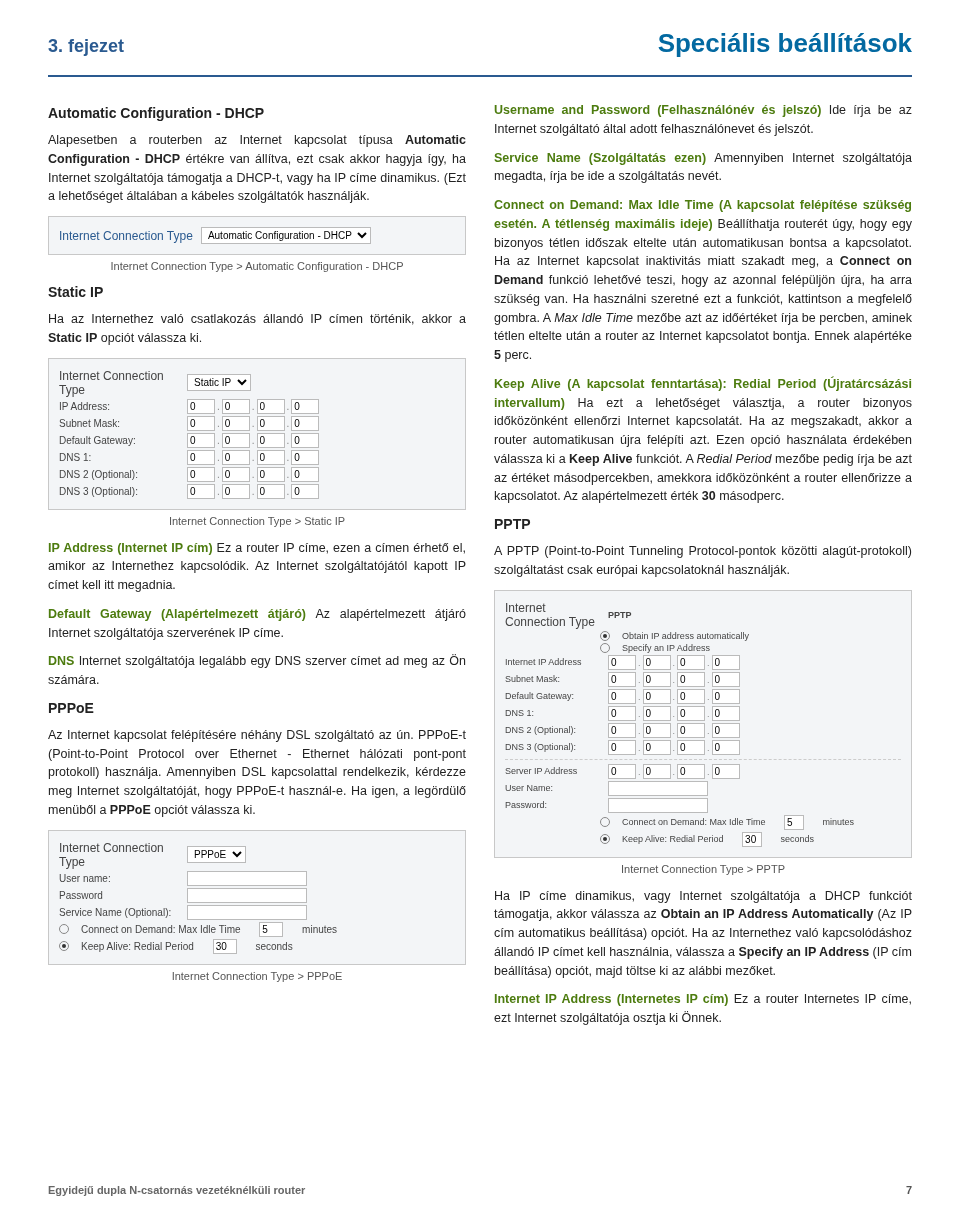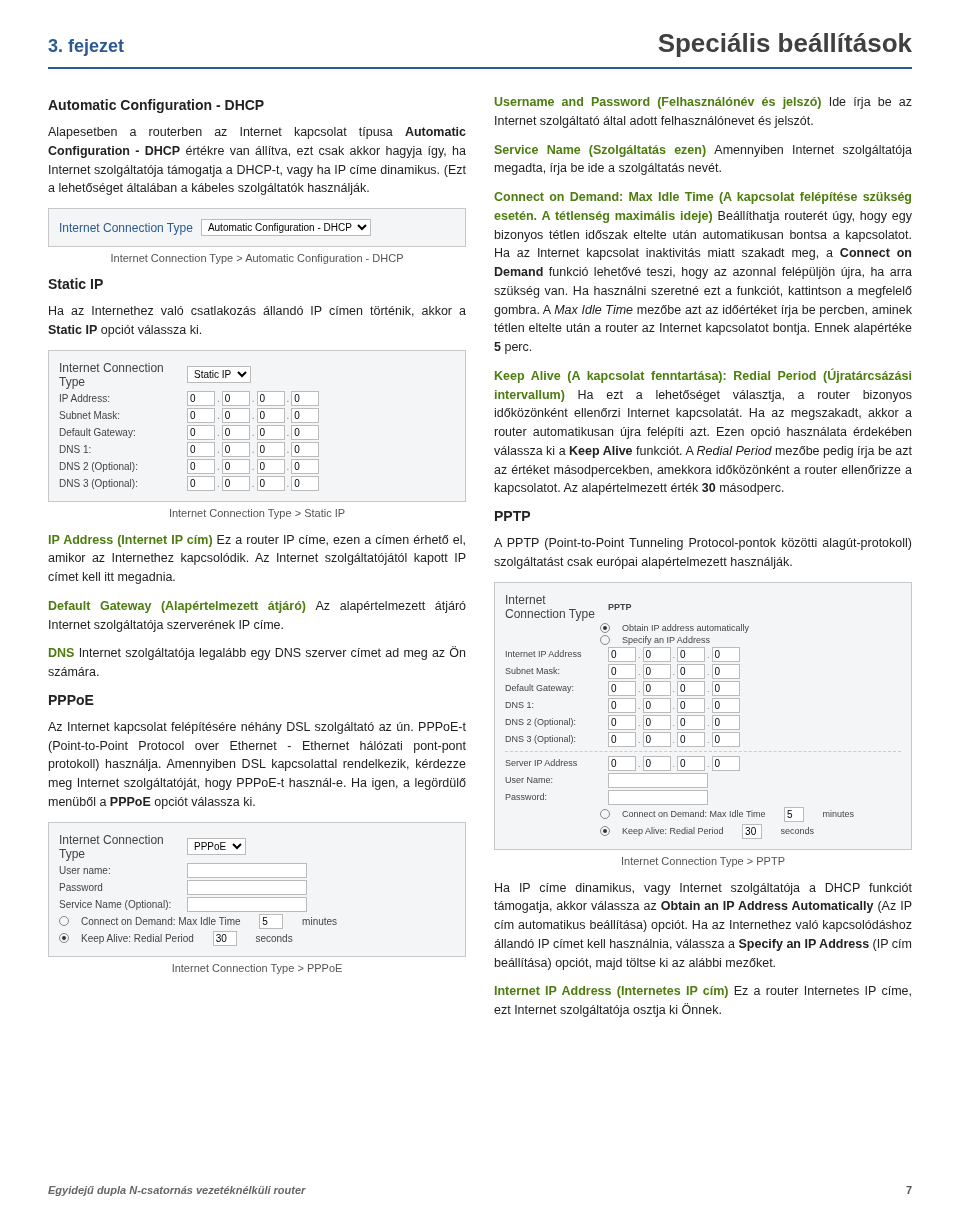--- a/index.html
+++ b/index.html
@@ -13,32 +13,32 @@
     position: relative;
   }
   .page {
     padding: 28px 48px 60px 48px;
   }
   .header {
     display: flex;
     justify-content: space-between;
     align-items: baseline;
     border-bottom: 2px solid #2a5a90;
-    padding-bottom: 8px;
+    padding-bottom: 16px;
     margin-bottom: 24px;
   }
   .header-left {
     font-weight: bold;
     font-size: 18px;
     color: #2a5a90;
   }
   .header-right {
     font-weight: bold;
     font-size: 26px;
-    color: #404040;
+    color: #0369a1;
   }
   .columns {
     display: flex;
     gap: 28px;
   }
   .col {
     flex: 1;
     min-width: 0;
   }
   .section-title {
@@ -107,21 +107,21 @@
     left: 48px;
     right: 48px;
     bottom: 18px;
     border-top: 0;
     display: flex;
     justify-content: space-between;
     font-size: 11px;
     color: #666;
     font-weight: bold;
   }
-  .footer-left { color: #666; font-style: italic; }
+  .footer-left { color: #666; }
   .footer-right { color: #555; }
   .radio { display:inline-block; width:10px; height:10px; border:1px solid #888; border-radius:50%; margin-right:4px; vertical-align:middle; position:relative;}
   .radio.sel::after { content:""; position:absolute; inset:2px; background:#333; border-radius:50%;}
 </style>
 </head>
 <body>
 
 <div class="page">
   <div class="header">
     <div class="header-left">3. fejezet</div>
@@ -217,21 +217,21 @@
       <div class="caption">Internet Connection Type &gt; PPPoE</div>
     </div>
 
     <div class="col">
       <p><span class="blue-term">Username and Password (Felhasználónév és jelszó)</span>&nbsp;<span>Ide írja be az Internet szolgáltató által adott felhasználónevet és jelszót.</span></p>
       <p><span class="blue-term">Service Name (Szolgáltatás ezen)</span>&nbsp;<span>Amennyiben Internet szolgáltatója megadta, írja be ide a szolgáltatás nevét.</span></p>
       <p><span class="blue-term">Connect on Demand: Max Idle Time (A kapcsolat felépítése szükség esetén. A tétlenség maximális ideje)</span>&nbsp;Beállíthatja routerét úgy, hogy egy bizonyos tétlen időszak eltelte után automatikusan bontsa a kapcsolatot. Ha az Internet kapcsolat inaktivitás miatt szakadt meg, a <b>Connect on Demand</b> funkció lehetővé teszi, hogy az azonnal felépüljön újra, ha arra szükség van. Ha használni szeretné ezt a funkciót, kattintson a megfelelő gombra. A <i>Max Idle Time</i> mezőbe azt az időértéket írja be percben, aminek tétlen eltelte után a router az Internet kapcsolatot bontja. Ennek alapértéke <b>5</b> perc.</p>
       <p><span class="blue-term">Keep Alive (A kapcsolat fenntartása): Redial Period (Újratárcsázási intervallum)</span>&nbsp;Ha ezt a lehetőséget választja, a router bizonyos időközönként ellenőrzi Internet kapcsolatát. Ha az megszakadt, akkor a router automatikusan újra felépíti azt. Ezen opció használata érdekében válassza ki a <b>Keep Alive</b> funkciót. A <i>Redial Period</i> mezőbe pedig írja be azt az értéket másodpercekben, amekkora időközönként a router ellenőrizze a kapcsolatot. Az alapértelmezett érték <b>30</b> másodperc.</p>
 
       <div class="section-title">PPTP</div>
-      <p>A PPTP (Point-to-Point Tunneling Protocol-pontok közötti alagút-protokoll) szolgáltatást csak európai alapértelmezett használják.</p>
+      <p>A PPTP (Point-to-Point Tunneling Protocol-pontok közötti alagút-protokoll) szolgáltatást csak európai kapcsolatoknál használják.</p>
 
       <div class="shot shot-small">
         <div class="row">
             <span class="shot-label lbl">Internet Connection Type</span>
           <span style="font-weight:600">PPTP</span>
         </div>
         <div class="row" style="padding-left:95px">
             <span class="radio sel"></span>
             <span>Obtain IP address automatically</span>
           </div>

